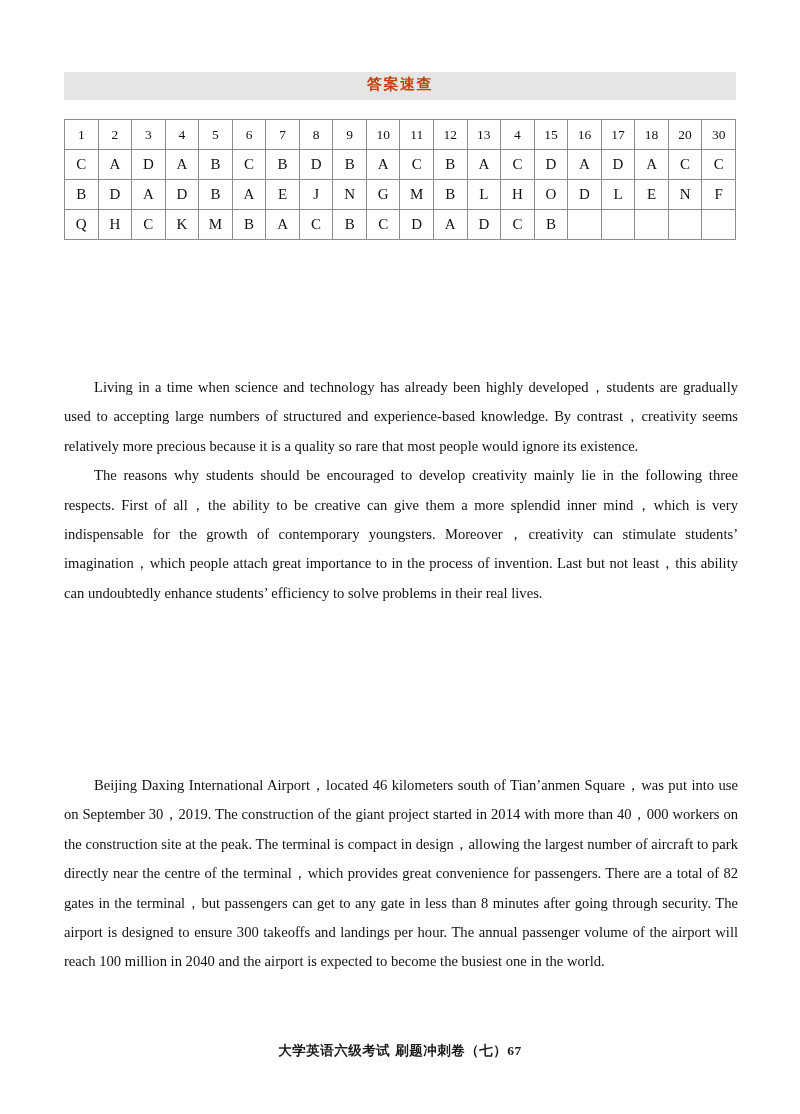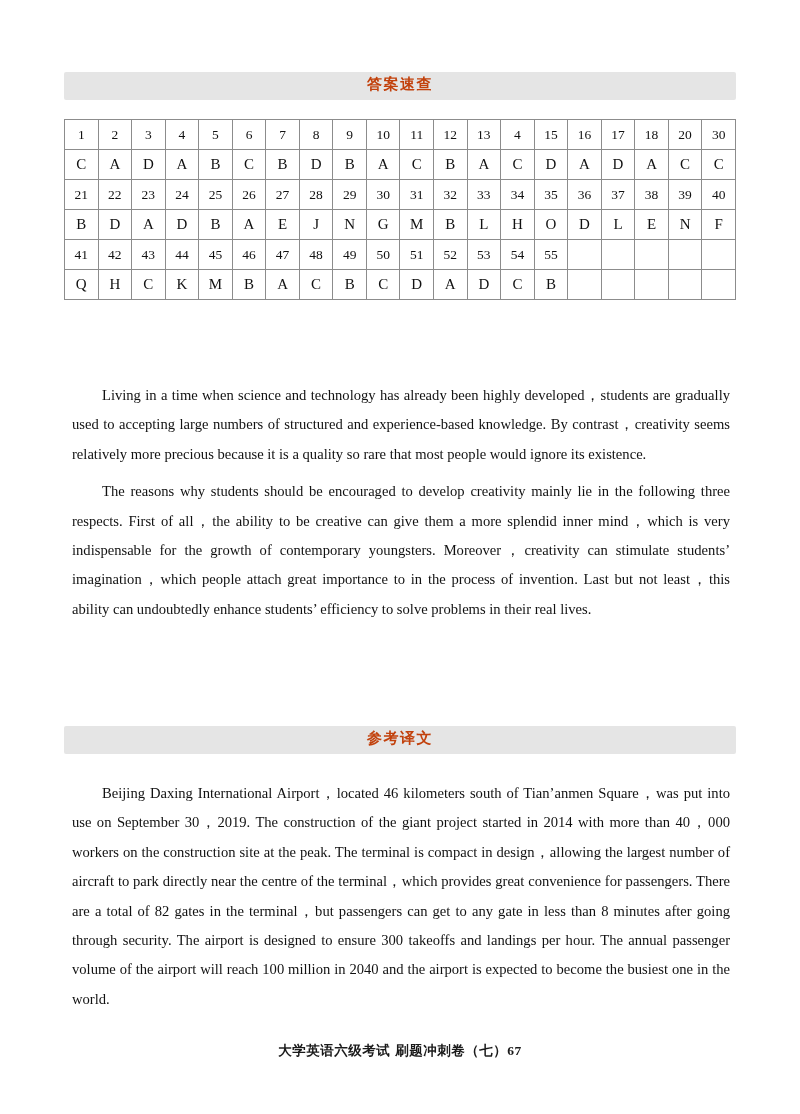--- a/index.html
+++ b/index.html
@@ -79,21 +79,21 @@
     left: 64px;
     width: 674px;
     font-family: "Liberation Serif", "DejaVu Serif", serif;
     font-size: 14.6px;
     line-height: 29.4px;
     text-align: justify;
     text-justify: inter-word;
     color: #111;
   }
   .body-text p {
-    margin: 8px;
+    margin: 0;
     text-indent: 30px;
     text-align: justify;
   }
 
   #essay-body { top: 373px; }
   #trans-body { top: 771px; }
 
   
   .footer {
     position: absolute;
@@ -161,42 +161,20 @@
             <td>B</td>
             <td>A</td>
             <td>C</td>
             <td>D</td>
             <td>A</td>
             <td>D</td>
             <td>A</td>
             <td>C</td>
             <td>C</td>
           </tr>
-          <tr class="row-num">
-            <td>21</td>
-            <td>22</td>
-            <td>23</td>
-            <td>24</td>
-            <td>25</td>
-            <td>26</td>
-            <td>27</td>
-            <td>28</td>
-            <td>29</td>
-            <td>30</td>
-            <td>31</td>
-            <td>32</td>
-            <td>33</td>
-            <td>34</td>
-            <td>35</td>
-            <td>36</td>
-            <td>37</td>
-            <td>38</td>
-            <td>39</td>
-            <td>40</td>
-          </tr>
           <tr class="row-ans">
             <td>B</td>
             <td>D</td>
             <td>A</td>
             <td>D</td>
             <td>B</td>
             <td>A</td>
             <td>E</td>
             <td>J</td>
             <td>N</td>
@@ -205,42 +183,20 @@
             <td>B</td>
             <td>L</td>
             <td>H</td>
             <td>O</td>
             <td>D</td>
             <td>L</td>
             <td>E</td>
             <td>N</td>
             <td>F</td>
           </tr>
-          <tr class="row-num">
-            <td>41</td>
-            <td>42</td>
-            <td>43</td>
-            <td>44</td>
-            <td>45</td>
-            <td>46</td>
-            <td>47</td>
-            <td>48</td>
-            <td>49</td>
-            <td>50</td>
-            <td>51</td>
-            <td>52</td>
-            <td>53</td>
-            <td>54</td>
-            <td>55</td>
-            <td></td>
-            <td></td>
-            <td></td>
-            <td></td>
-            <td></td>
-          </tr>
           <tr class="row-ans">
             <td>Q</td>
             <td>H</td>
             <td>C</td>
             <td>K</td>
             <td>M</td>
             <td>B</td>
             <td>A</td>
             <td>C</td>
             <td>B</td>
@@ -259,23 +215,20 @@
         </tbody>
     </table>
   </div>
 
 
   <div class="body-text" id="essay-body">
       <p>Living in a time when science and technology has already been highly developed，students are gradually used to accepting large numbers of structured and experience-based knowledge. By contrast，creativity seems relatively more precious because it is a quality so rare that most people would ignore its existence.</p>
       <p>The reasons why students should be encouraged to develop creativity mainly lie in the following three respects. First of all，the ability to be creative can give them a more splendid inner mind，which is very indispensable for the growth of contemporary youngsters. Moreover，creativity can stimulate students’ imagination，which people attach great importance to in the process of invention. Last but not least，this ability can undoubtedly enhance students’ efficiency to solve problems in their real lives.</p>
     </div>
 
-  <div class="section-bar" id="bar-trans">
-    <span class="section-title">参考译文</span>
-  </div>
 
   <div class="body-text" id="trans-body">
       <p>Beijing Daxing International Airport，located 46 kilometers south of Tian’anmen Square，was put into use on September 30，2019. The construction of the giant project started in 2014 with more than 40，000 workers on the construction site at the peak. The terminal is compact in design，allowing the largest number of aircraft to park directly near the centre of the terminal，which provides great convenience for passengers. There are a total of 82 gates in the terminal，but passengers can get to any gate in less than 8 minutes after going through security. The airport is designed to ensure 300 takeoffs and landings per hour. The annual passenger volume of the airport will reach 100 million in 2040 and the airport is expected to become the busiest one in the world.</p>
     </div>
 
   <div class="footer">
     <span>大学英语六级考试 刷题冲刺卷（七）</span><span class="page-no">67</span>
   </div>
 
 </div>

